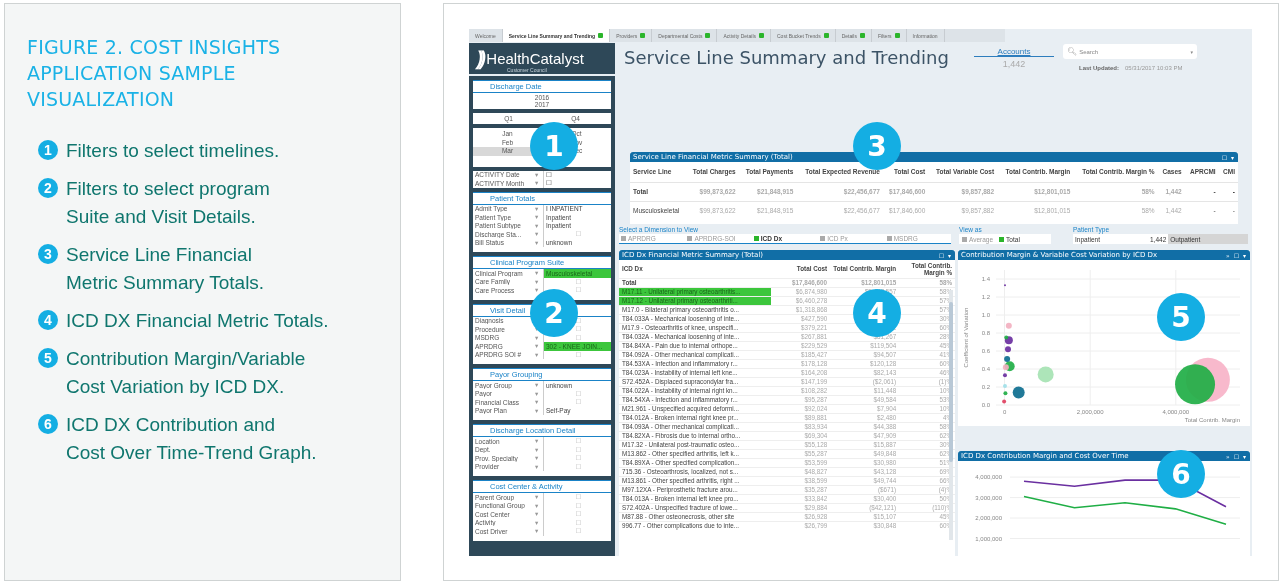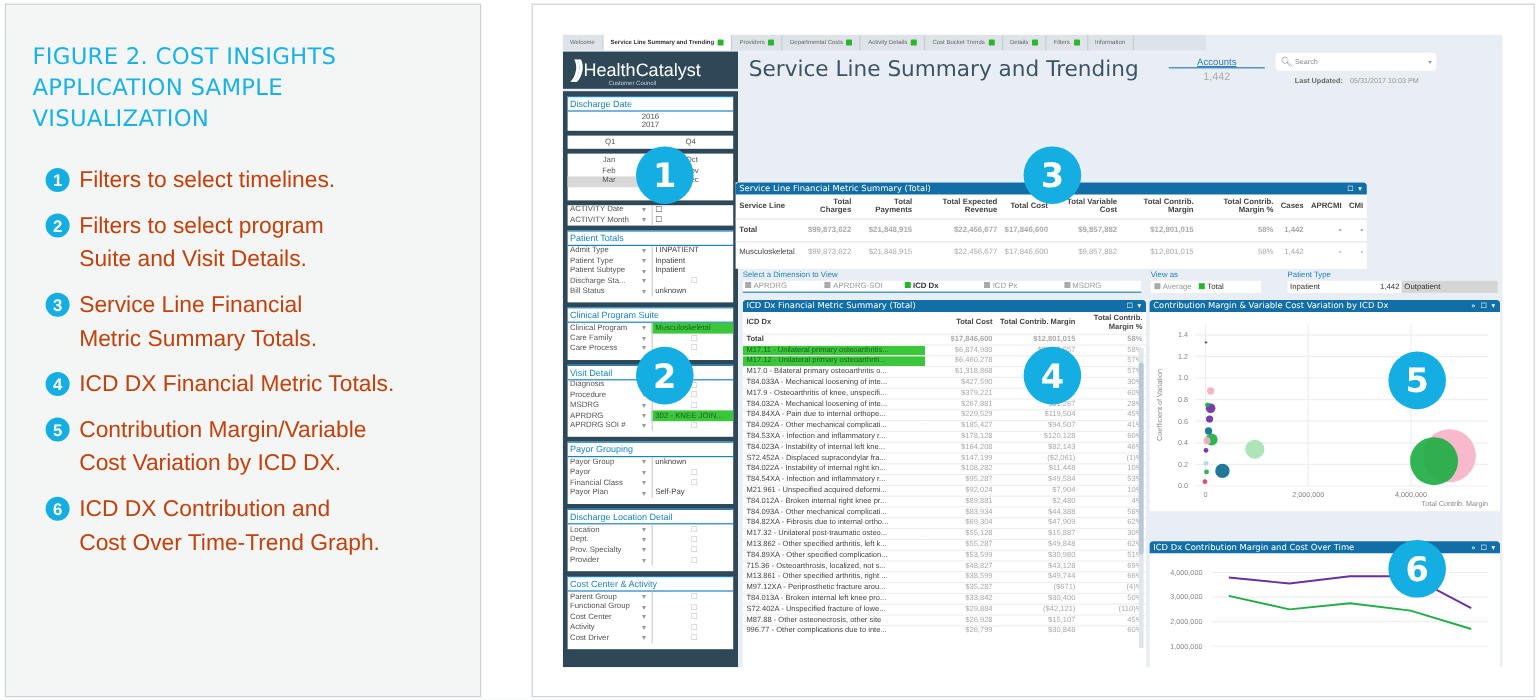--- a/index.html
+++ b/index.html
@@ -2,21 +2,21 @@
 <html><head>
 <meta charset="utf-8">
 <style>
 *{box-sizing:border-box;margin:0;padding:0}
 body{width:1282px;height:583px;background:#fff;font-family:"Liberation Sans",sans-serif;position:relative;overflow:hidden;color:#333}
 .left-panel{position:absolute;left:4px;top:3px;width:397px;height:578px;background:#f4f6f6;border:1px solid #cfd3d3}
 .fig-title{position:absolute;left:22px;top:30px;width:360px;color:#1ab2e6;font-family:"DejaVu Sans",sans-serif;font-size:19px;line-height:26px;font-weight:normal;letter-spacing:0.2px}
 .legend-list{position:absolute;left:33px;top:133px;width:360px}
 .legend-item{display:flex;align-items:flex-start;margin-bottom:10px}
 .num-badge{width:20px;height:20px;border-radius:50%;background:#14aee3;color:#fff;font-weight:bold;font-size:14px;display:flex;align-items:center;justify-content:center;flex:none;margin-top:3px;margin-right:8px}
-.legend-text{font-size:19px;line-height:28px;color:#c2410c;white-space:pre-line}
+.legend-text{font-size:19px;line-height:28px;color:#0f766e;white-space:pre-line}
 .right-frame{position:absolute;left:443px;top:3px;width:836px;height:578px;border:1px solid #cfd3d3;background:#fff}
 .app{position:absolute;left:469px;top:29px;width:783px;height:527px;background:#e8eef3;overflow:hidden}
 .tabs{position:absolute;left:0;top:0;width:536px;height:13px;background:#dde3e8;display:flex;align-items:center;font-size:5px;color:#666}
 .tab{padding:0 6px;height:13px;display:flex;align-items:center;border-right:1px solid #c7ccd1;white-space:nowrap}
 .tab.active{background:#fff;color:#333;font-weight:bold}
 .tab-dot{width:5px;height:5px;background:#2bb52b;margin-left:3px;border-radius:1px;display:inline-block}
 .tabs-right{position:absolute;left:536px;top:0;width:247px;height:13px;background:#e8eef3}
 .logo-box{position:absolute;left:0;top:14px;width:146px;height:31px;background:#2e4858;display:flex;align-items:center;padding-left:8px;color:#fff}
 .logo-mark{font-size:20px;margin-right:4px;font-weight:bold;letter-spacing:-4px;transform:skew(-10deg)}
 .logo-text{font-size:15px;line-height:15px}
@@ -24,41 +24,41 @@
 .page-title{position:absolute;left:155px;top:18px;font-size:18px;color:#3c5366;font-family:"DejaVu Sans",sans-serif}
 .accounts{position:absolute;left:505px;top:18px;width:80px;text-align:center}
 .accounts-label{font-size:8px;color:#2d7dbd;text-decoration:underline;display:block;border-bottom:1px solid #2d7dbd}
 .accounts-value{font-size:9px;color:#888;display:block;margin-top:2px}
 .search{position:absolute;left:594px;top:15px;width:134px;height:15px;background:#fff;border-radius:3px;font-size:6px;color:#888;display:flex;align-items:center;padding-left:4px}
 .search .caret{margin-left:auto;margin-right:4px;font-size:5px}
 .last-updated{position:absolute;left:610px;top:36px;font-size:6px;color:#999}
 .last-updated b{color:#666;margin-right:6px}
 .sidebar{position:absolute;left:0;top:47px;width:146px;height:480px;background:#2e4858;padding:4px 4px}
 .fbox{background:#fff;margin-bottom:4px;font-size:6.5px;color:#555}
-.fbox-title{color:#1a83c7;font-size:7.5px;padding:1px 2px;border-bottom:1px solid #1a83c7;border-top:1px solid #1a83c7}
+.fbox-title{color:#1a83c7;font-size:7.5px;padding:1px 17px;border-bottom:1px solid #1a83c7;border-top:1px solid #1a83c7}
 .frow{display:flex;height:8.5px;align-items:center;padding-left:2px}
 .frow .lab{width:60px;white-space:nowrap;overflow:hidden}
 .frow .sel{color:#999;width:8px}
 .frow .val{flex:1;border-left:1px solid #ccc;height:100%;display:flex;align-items:center;padding-left:2px;color:#444}
 .frow .val.green{background:#3cc63c;color:#196619}
 .frow .val.empty{justify-content:center;color:#bbb}
 .centered{text-align:center;padding:1px}
 .two-col{display:flex;justify-content:space-around;padding:2px}
 .month-grid{display:flex}
 .month-col{flex:1;text-align:center;line-height:8.5px;padding:2px 0}
 .month-col div.sel{background:#d8d8d8}
 .current-sel{position:absolute;left:150px;top:49px;width:571px;height:42px;background:#fff;border-radius:4px}
 .current-sel-title{background:#dbe3ea;color:#2a6ea5;font-size:8px;font-weight:bold;padding:2px 4px;height:12px;border-radius:4px 4px 0 0}
 .current-sel-text{font-size:7px;color:#555;padding:8px 4px;display:flex}
 .current-sel-text .funnel{margin-left:auto;margin-right:4px;color:#666;font-size:10px;margin-top:-3px}
 .sl-heading{position:absolute;left:152px;top:97px;font-size:16px;color:#3c5366;font-style:italic;font-family:"DejaVu Sans",sans-serif}
 .panel-head{background:#116ea6;color:#fff;font-size:7px;height:10px;display:flex;align-items:center;padding-left:3px;border-radius:3px 3px 0 0;font-family:"DejaVu Sans",sans-serif}
 .panel-head .ctrls{margin-left:auto;margin-right:3px;font-size:6px;letter-spacing:1px}
 .panel{position:absolute;background:#fff}
-.sl-summary{left:144px;top:123px;width:526px;height:72px}
+.sl-summary{left:161px;top:123px;width:608px;height:72px}
 .sl-table{width:100%;border-collapse:collapse;font-size:6.5px;color:#444}
 .sl-table th{font-weight:bold;text-align:right;padding:1px 3px;height:20px;vertical-align:middle;line-height:7px}
 .sl-table th:first-child{text-align:left}
 .sl-table td{text-align:right;padding:1px 3px;height:19px;border-top:1px solid #e5e5e5}
 .sl-table td:first-child{text-align:left}
 .sl-table tr.total td{font-weight:bold}
 .blur{color:#aaa;filter:blur(0.6px)}
 .dim-select{position:absolute;left:150px;top:197px;width:332px;height:20px;font-size:6.5px}
 .dim-label{color:#1a83c7;font-size:6.5px}
 .dim-opts{background:#fff;display:flex;gap:0;height:10px;align-items:center;margin-top:1px;border-bottom:1px solid #1a83c7}

